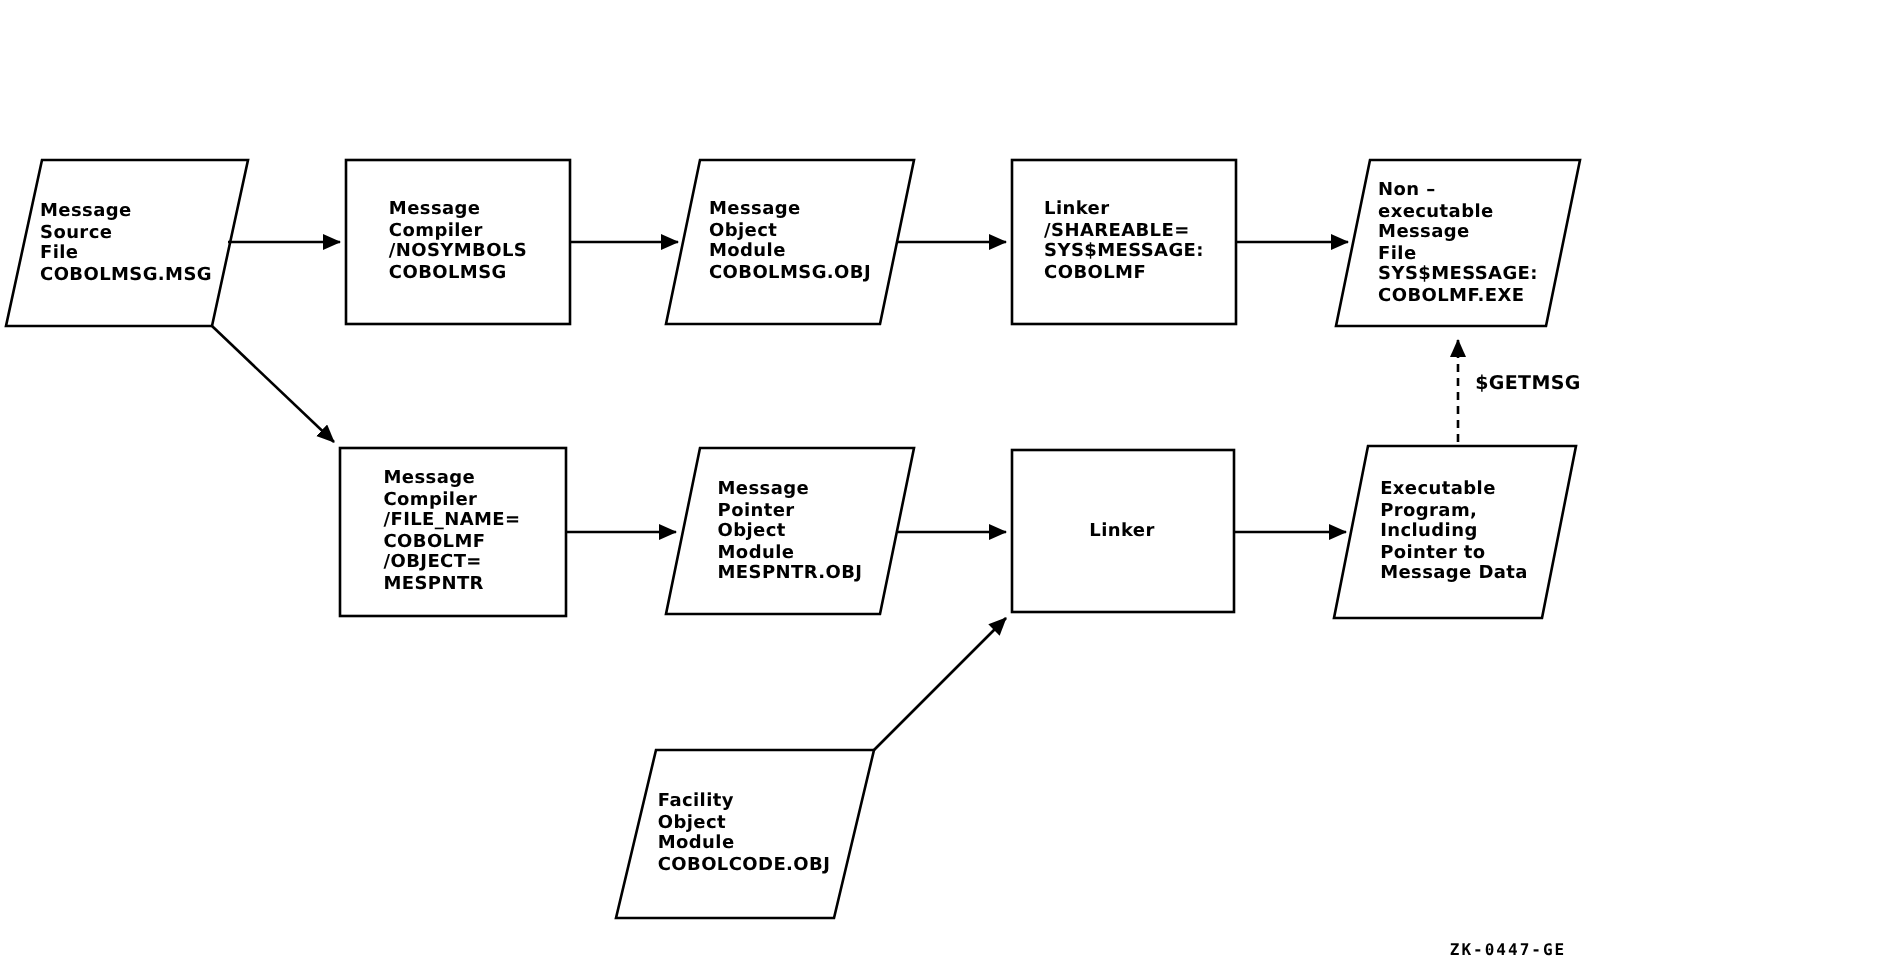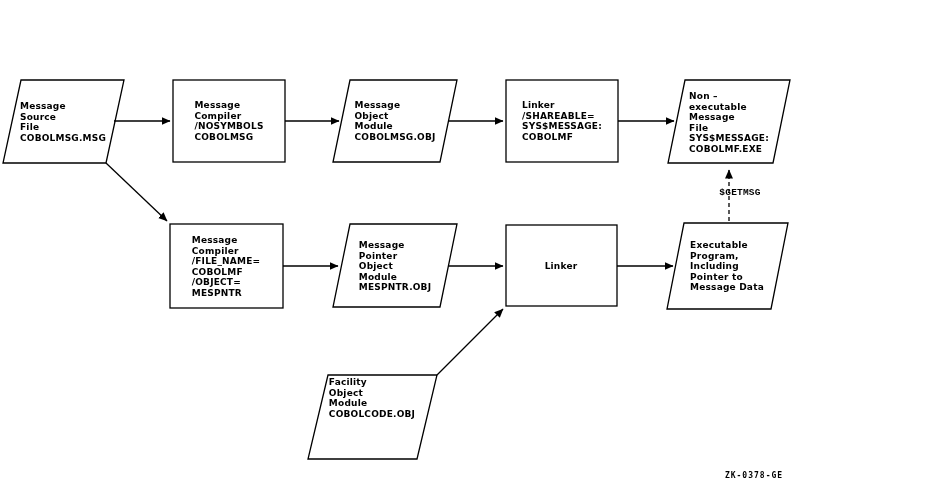--- a/index.html
+++ b/index.html
@@ -137,22 +137,22 @@
 MESPNTR.OBJ</div>
 
   <div class="node-label" style="left:561px; top:266px;">Linker</div>
 
   <div class="node-label" style="left:727px; top:266px;">Executable
 Program,
 Including
 Pointer to
 Message Data</div>
 
-  <div class="node-label" style="left:372px; top:398px;">Facility
+  <div class="node-label" style="left:372px; top:417px;">Facility
 Object
 Module
 COBOLCODE.OBJ</div>
 
-  <div class="edge-label" style="left:740px; top:192px;font-family:Liberation Mono, monospace;">$GETMSG</div>
+  <div class="edge-label" style="left:764px; top:192px;">$GETMSG</div>
 
-  <div class="caption" style="left:754px; top:475px;">ZK-0378-GE</div>
+  <div class="caption" style="left:754px; top:475px;">ZK-0447-GE</div>
 
 </div>
 
 </body></html>

